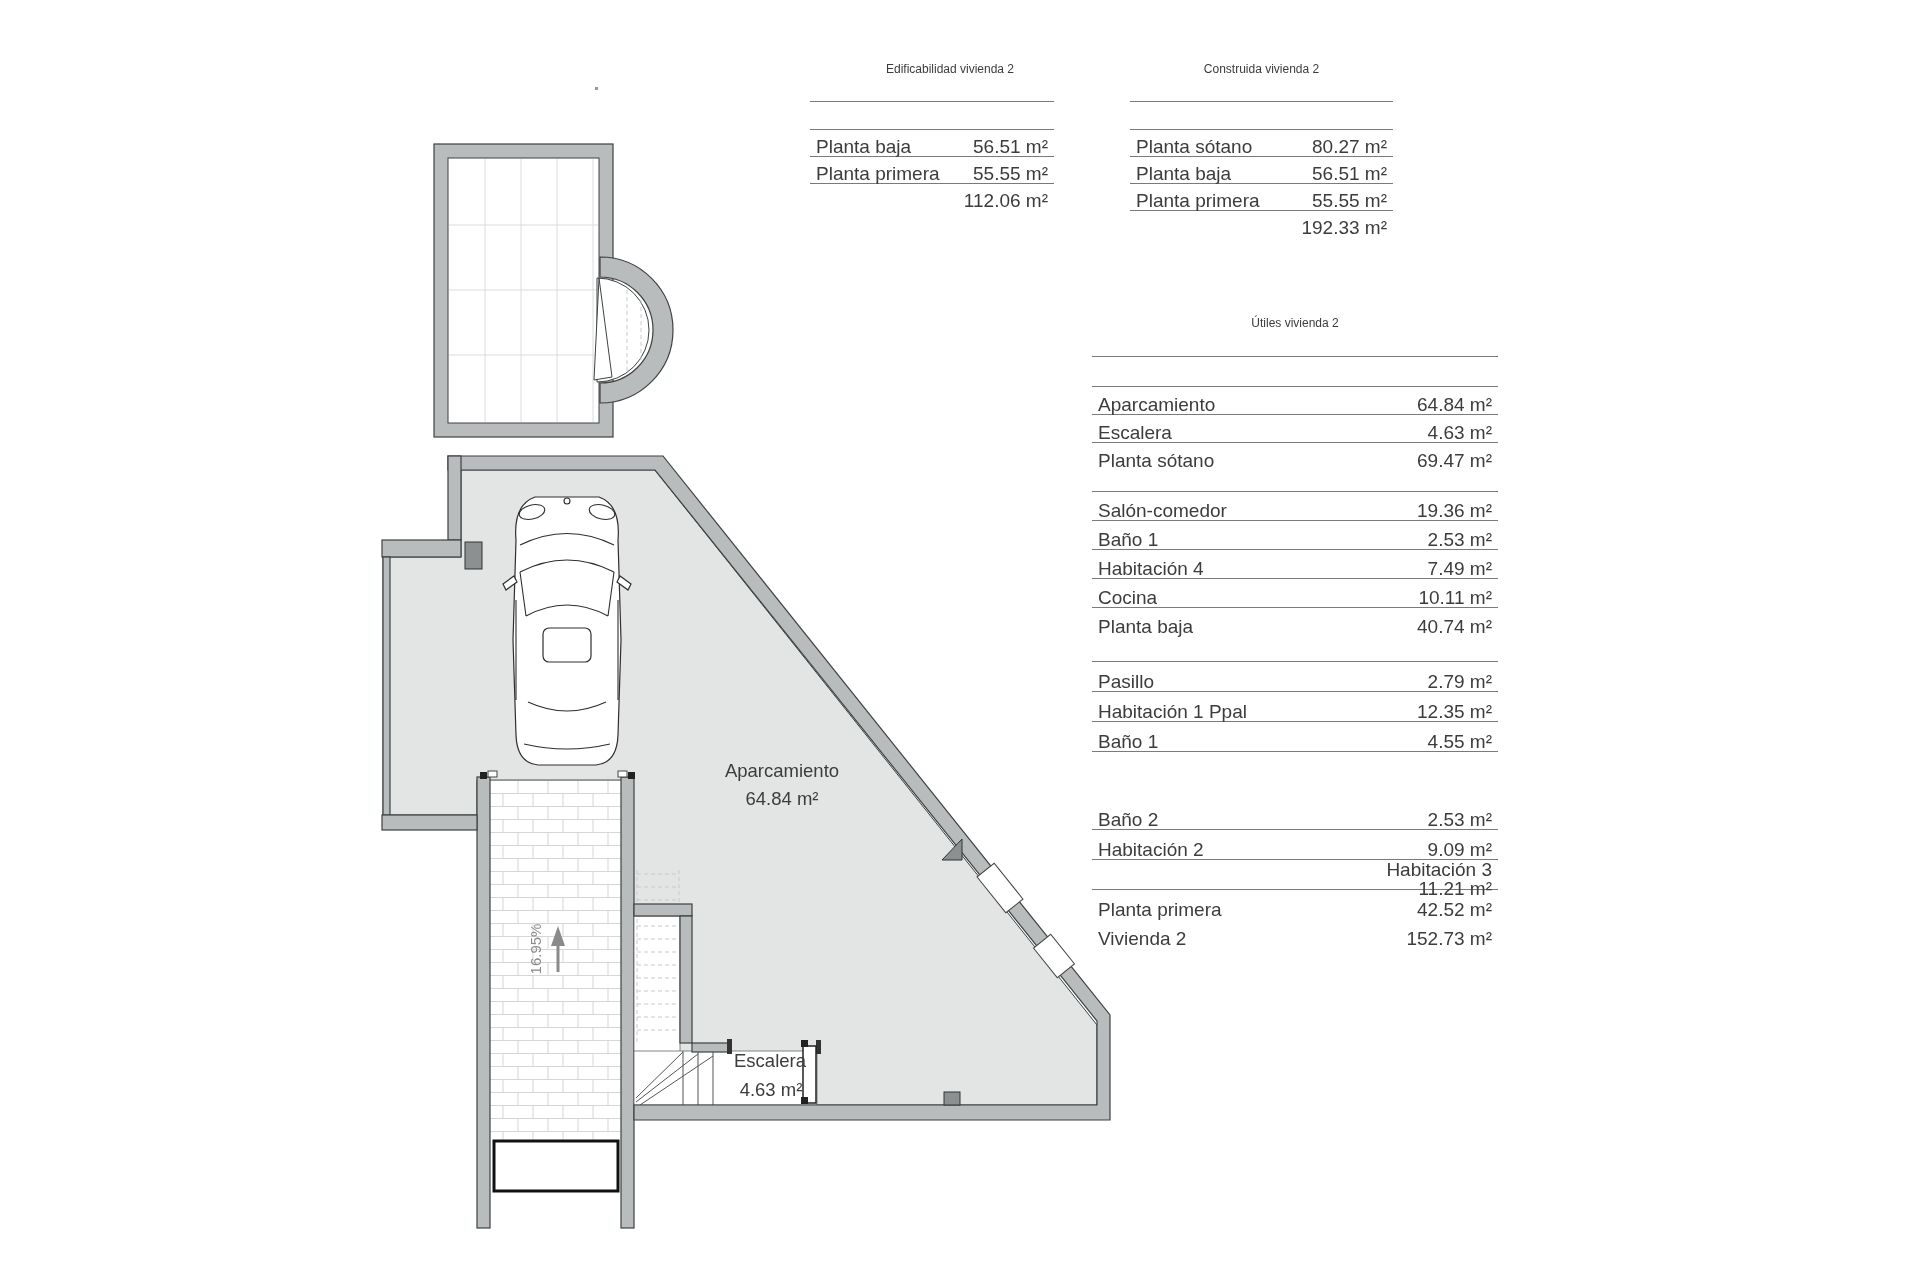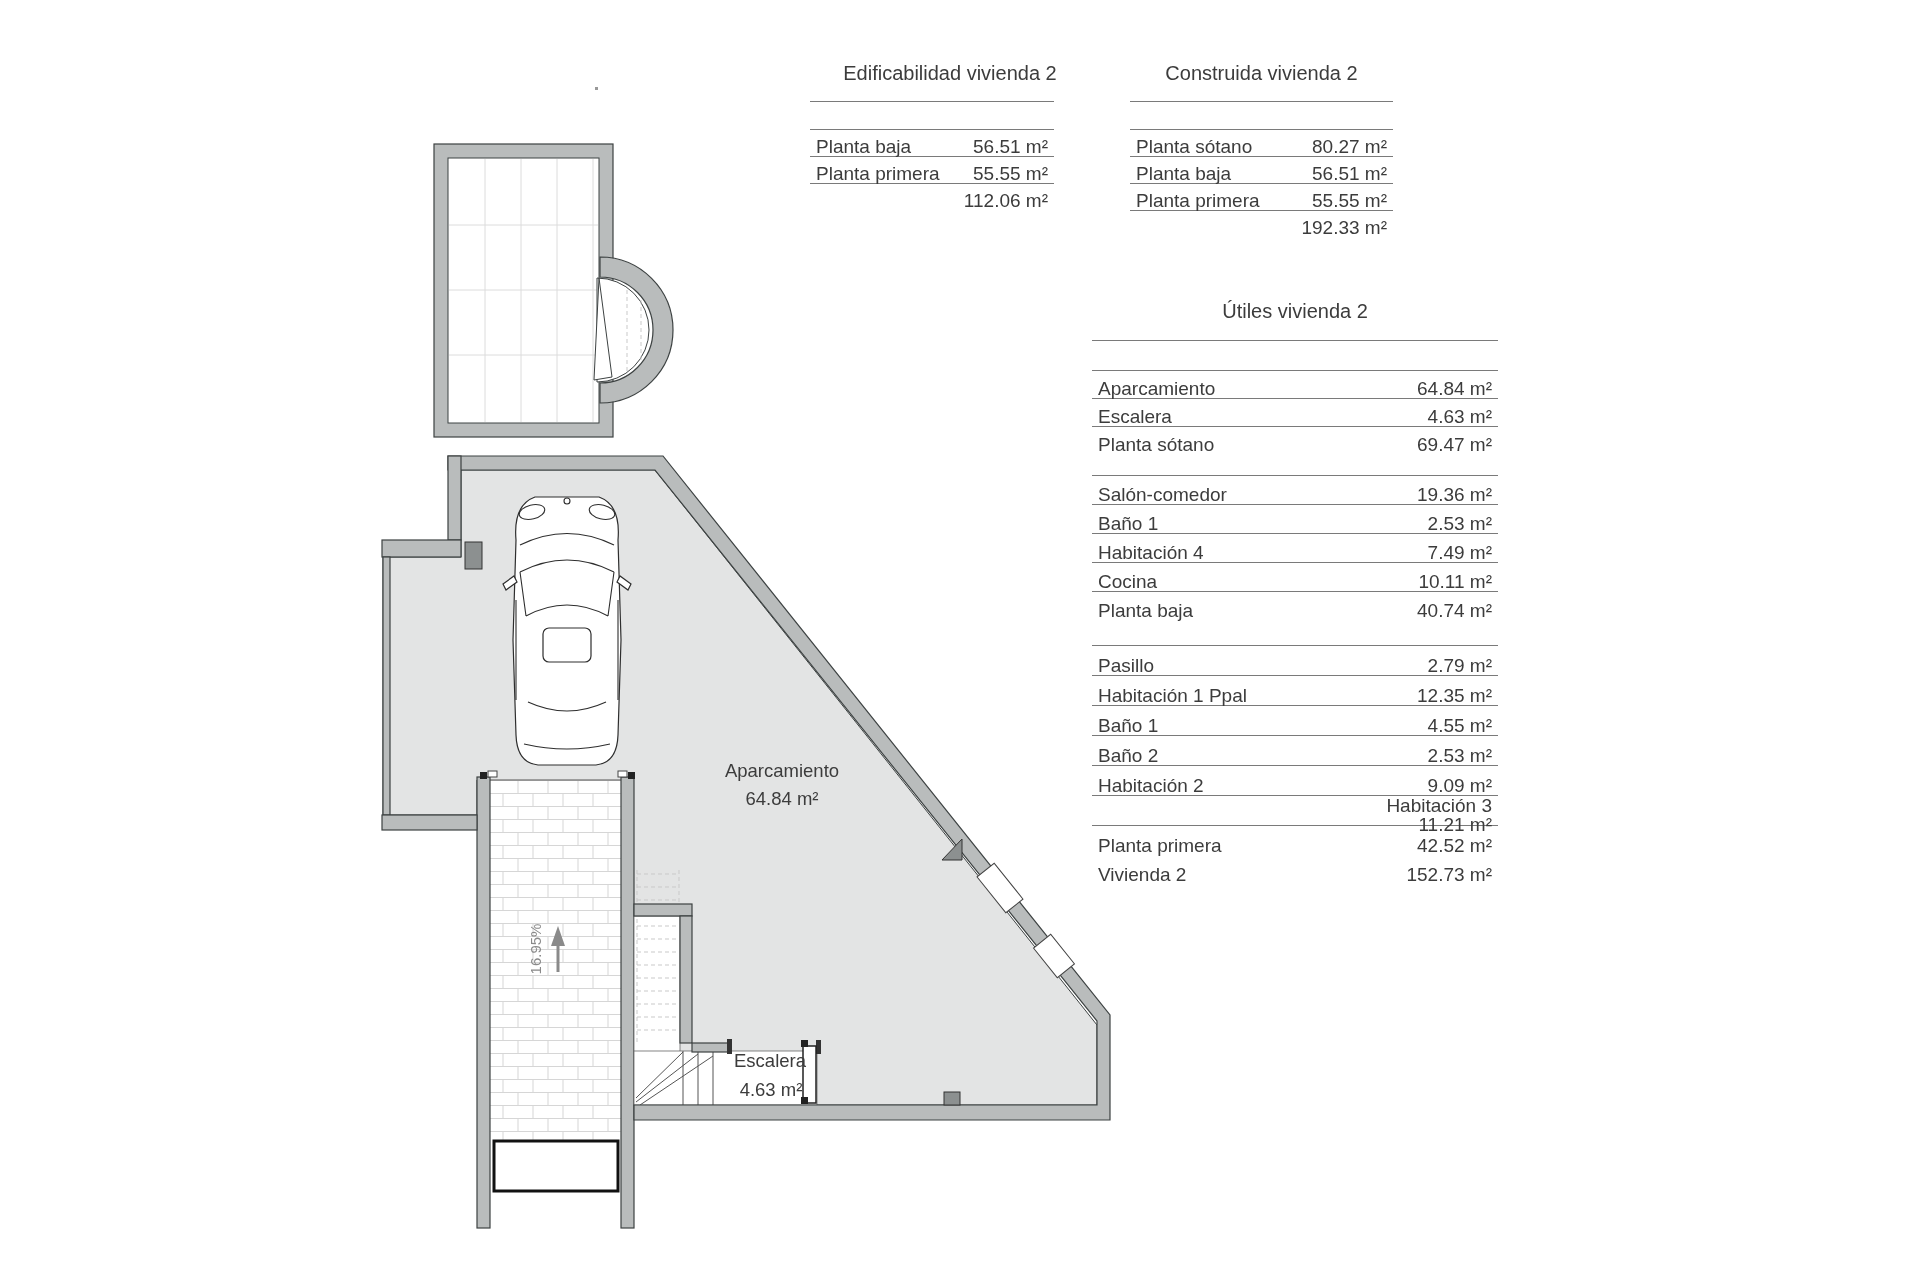--- a/index.html
+++ b/index.html
@@ -16,21 +16,21 @@
   .hatchline{stroke:var(--hatch);stroke-width:1;fill:none;}
   .dashline{stroke:var(--dash);stroke-width:1;fill:none;stroke-dasharray:4 3;}
   .column{fill:#8c9090;stroke:#333;stroke-width:1;}
   .car{fill:#ffffff;stroke:#2e2e2e;stroke-width:1.2;}
   .carline{fill:none;stroke:#2e2e2e;stroke-width:1.1;}
   .plan-text{fill:var(--ink);font-size:18.5px;font-family:"Liberation Sans",sans-serif;}
   .ramp-text{fill:var(--muted);font-size:15px;font-family:"Liberation Sans",sans-serif;}
 
   
   .tbl{position:absolute;color:var(--ink);}
-  .tbl-title{font-size:20px;text-align:center;padding-top:6px;height:39px;box-sizing:content-box;}
+  .tbl-title{font-size:12px;text-align:center;padding-top:6px;height:39px;box-sizing:content-box;}
   .tbl-body{border-top:1px solid var(--rule);}
   .sp{border-bottom:1px solid var(--rule);}
   .row{display:flex;justify-content:space-between;align-items:flex-end;
        font-size:19px;line-height:1;padding:0 6px;}
   .row.bb{border-bottom:1px solid var(--rule);}
   .row .v{text-align:right;}
   .total{justify-content:flex-end;}
 </style>
 </head>
 <body>
@@ -165,21 +165,21 @@
       <div class="row bb" style="height:26px;">
         <span>Planta primera</span>
         <span class="v">55.55 m²</span>
       </div>
       <div class="row total" style="height:26px;">
         <span class="v">192.33 m²</span>
       </div>
     </div>
   </div>
 
-  <div class="tbl" style="left:1092px;top:296px;width:406px;">
+  <div class="tbl" style="left:1092px;top:312px;width:406px;">
     <div class="tbl-title" style="padding-top:4px;height:40px;">Útiles vivienda 2</div>
     <div class="tbl-body">
       <div class="sp" style="height:29px;"></div>
 
       <div class="row bb" style="height:27px;">
         <span>Aparcamiento</span>
         <span class="v">64.84 m²</span>
       </div>
       <div class="row bb" style="height:27px;">
         <span>Escalera</span>
@@ -218,21 +218,21 @@
         <span class="v">2.79 m²</span>
       </div>
       <div class="row bb" style="height:29px;">
         <span>Habitación 1 Ppal</span>
         <span class="v">12.35 m²</span>
       </div>
       <div class="row bb" style="height:29px;">
         <span>Baño 1</span>
         <span class="v">4.55 m²</span>
       </div>
-      <div class="row bb" style="height:29px;">
+      <div class="row bb" style="height:29px;margin-top:48px;">
         <span>Baño 2</span>
         <span class="v">2.53 m²</span>
       </div>
       <div class="row bb" style="height:29px;">
         <span>Habitación 2</span>
         <span class="v">9.09 m²</span>
       </div>
       <div class="row bb" style="height:29px;flex-direction:column;">
         <span>Habitación 3</span>
         <span class="v">11.21 m²</span>

